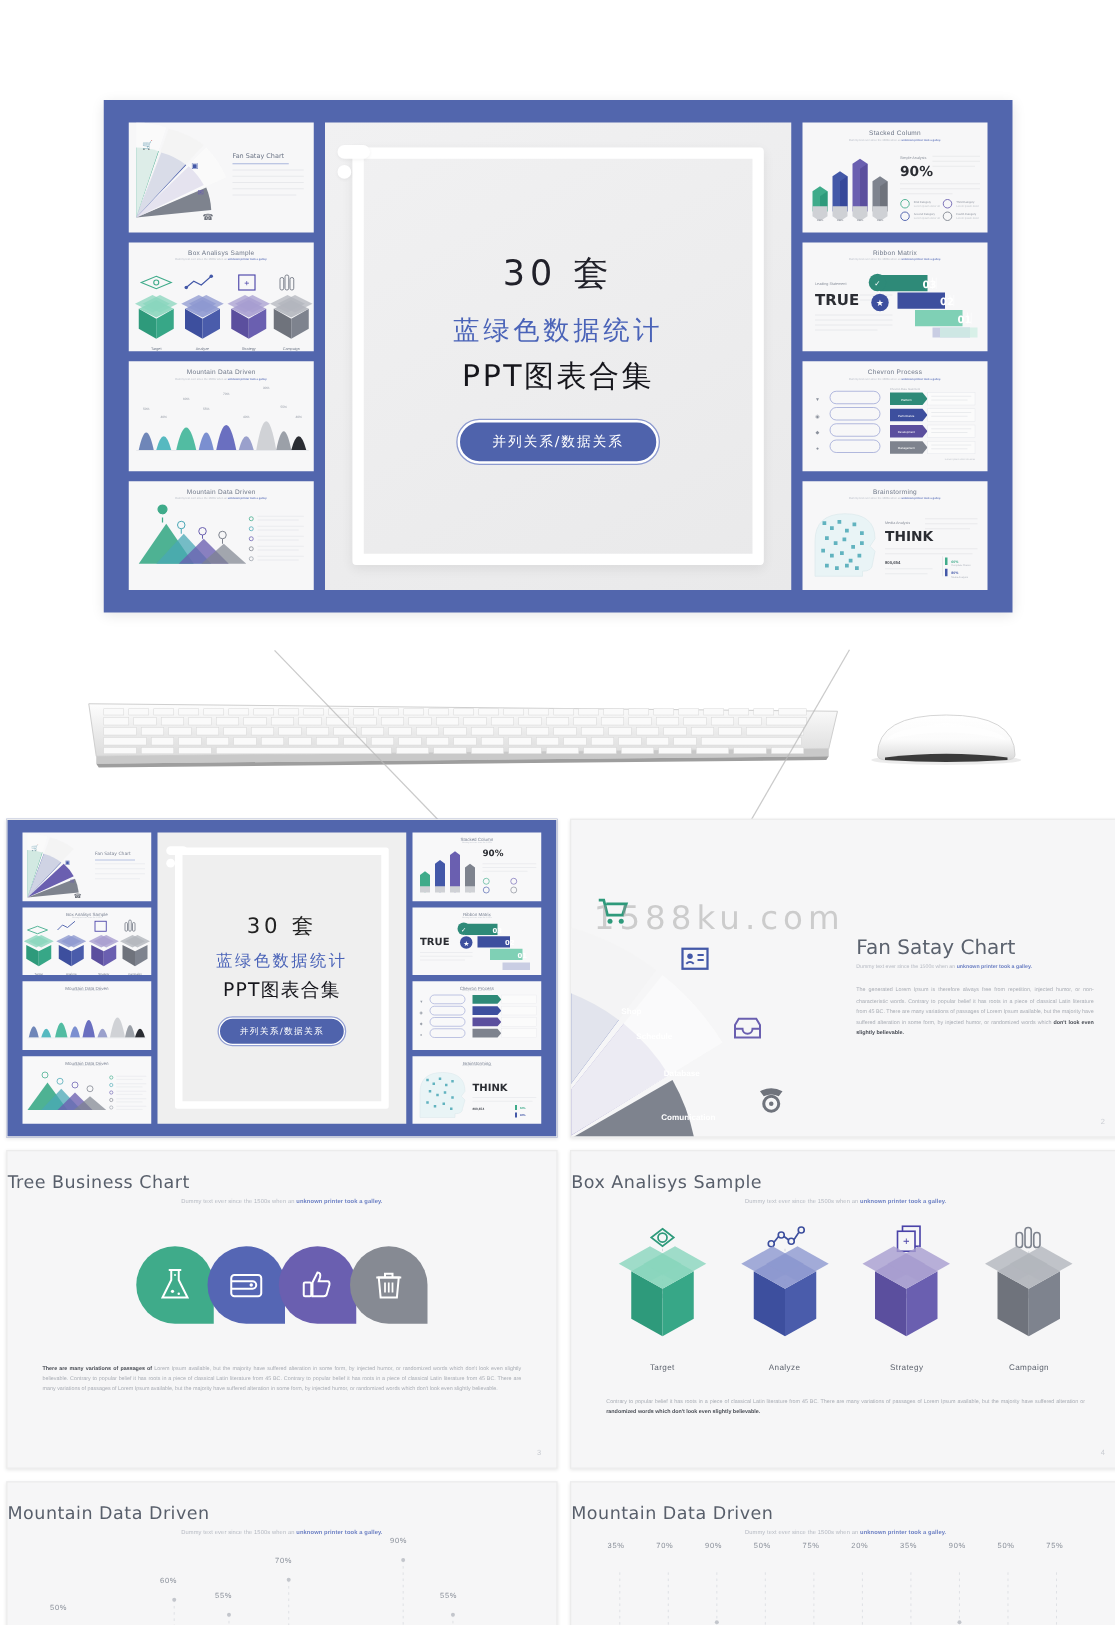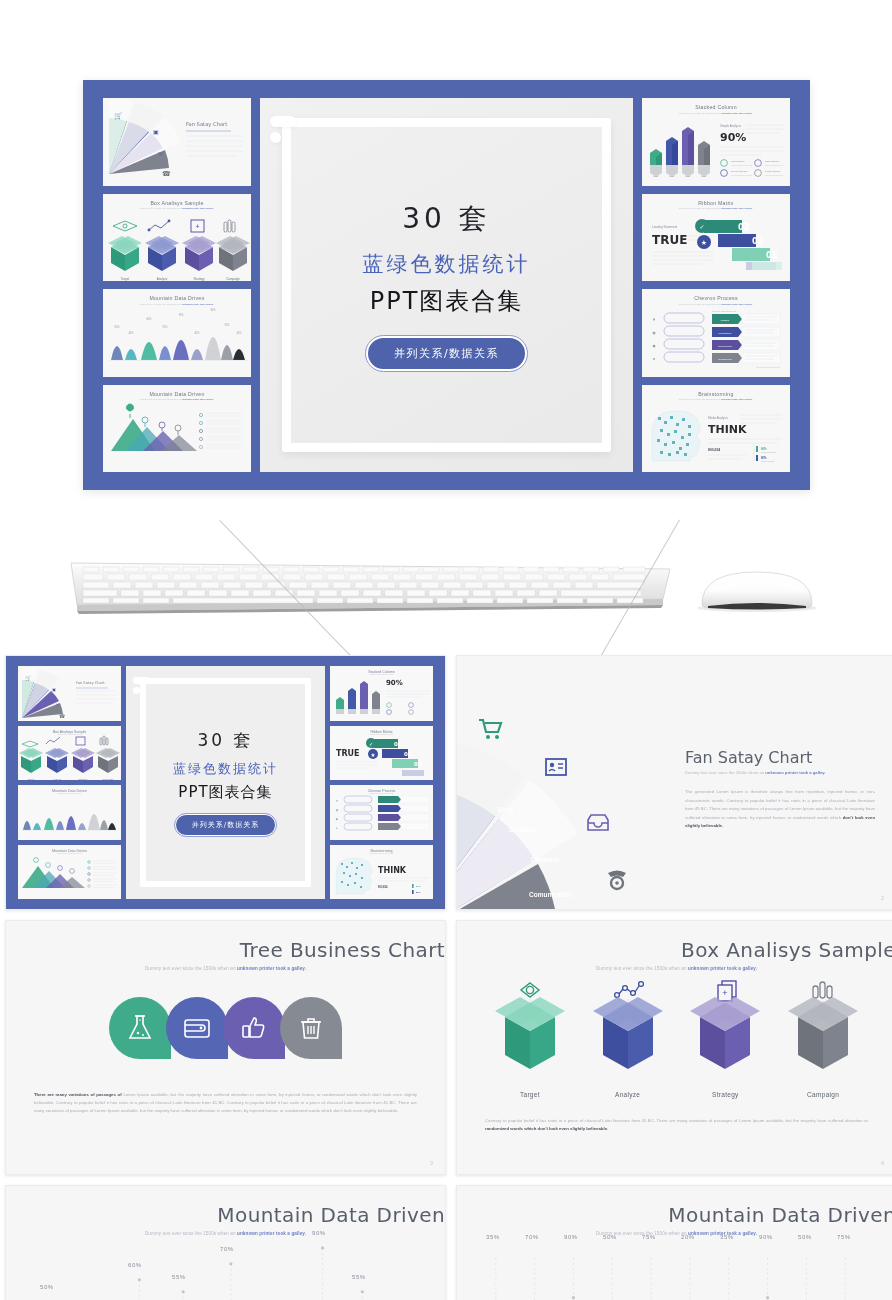--- a/index.html
+++ b/index.html
@@ -86,21 +86,21 @@
     position:absolute; left:0; top:655px; width:892px;
     display:grid; grid-template-columns:441px 441px; gap:10px; padding:0 5px;
   }
   .slide {
     background:#f6f6f7; height:255px; position:relative; overflow:hidden;
     box-shadow:0 1px 3px rgba(0,0,0,0.10);
     border:1px solid #ececec;
   }
   .slide.cover-slide { background:#5266ad; padding:10px 12px; }
   .slide-title {
-    text-align:right; font-size:20px; color:#585f6b; font-weight:400;
+    text-align:left; font-size:14px; color:#585f6b; font-weight:400;
     letter-spacing:.4px; padding-top:17px;
     font-family:"DejaVu Sans", sans-serif;
   }
   .slide-sub {
     text-align:center; font-size:4.6px; color:#b5b9c2; margin-top:4px; letter-spacing:.1px;
   }
   .slide-sub b { color:#6b7fc3; font-weight:700; }
   .pageno { position:absolute; right:12px; bottom:8px; font-size:6px; color:#c9ccd2; }
   .body-copy {
     position:absolute; left:28px; right:28px; font-size:4.3px; line-height:1.85;
@@ -993,20 +993,21 @@
       <circle cx="12" cy="15" r="6" fill="none" stroke="#6f737c" stroke-width="2.4"></circle>
       <circle cx="12" cy="15" r="1.8" fill="#6f737c"></circle>
     </svg>
     <div class="fan-text">
       <div class="fan-h">Fan Satay Chart</div>
       <div class="fan-s">Dummy text ever since the 1500s when an <b>unknown printer took a galley.</b></div>
       <div class="fan-p"><span>The generated Lorem Ipsum is therefore always free from repetition, injected humor, or non-characteristic words. Contrary to popular belief it has roots in a piece of classical Latin literature from 45 BC. There are many variations of passages of Lorem Ipsum available, but the majority have suffered alteration in some form, by injected humor, or randomized words which </span><b>don't look even slightly believable.</b></div>
     </div>
     <div class="pageno">2</div>
 
+    <div class="wm wm-url" style="left:18px; top:64px;">1588ku.com</div>
   </div>
 
   <div class="slide">
     <div class="slide-title">Tree Business Chart</div>
     <div class="slide-sub">Dummy text ever since the 1500s when an <b>unknown printer took a galley.</b></div>
     <div class="tree-row">
       <div class="leaf" style="background:#3fab8a; border-radius:50% 50% 0 50%;">
         <svg width="26" height="28" viewBox="0 0 26 28">
           <path d="M10,2 V10 L3,24 h20 L16,10 V2 Z" fill="none" stroke="#fff" stroke-width="1.6"></path>
           <line x1="8" y1="2" x2="18" y2="2" stroke="#fff" stroke-width="1.6"></line>

